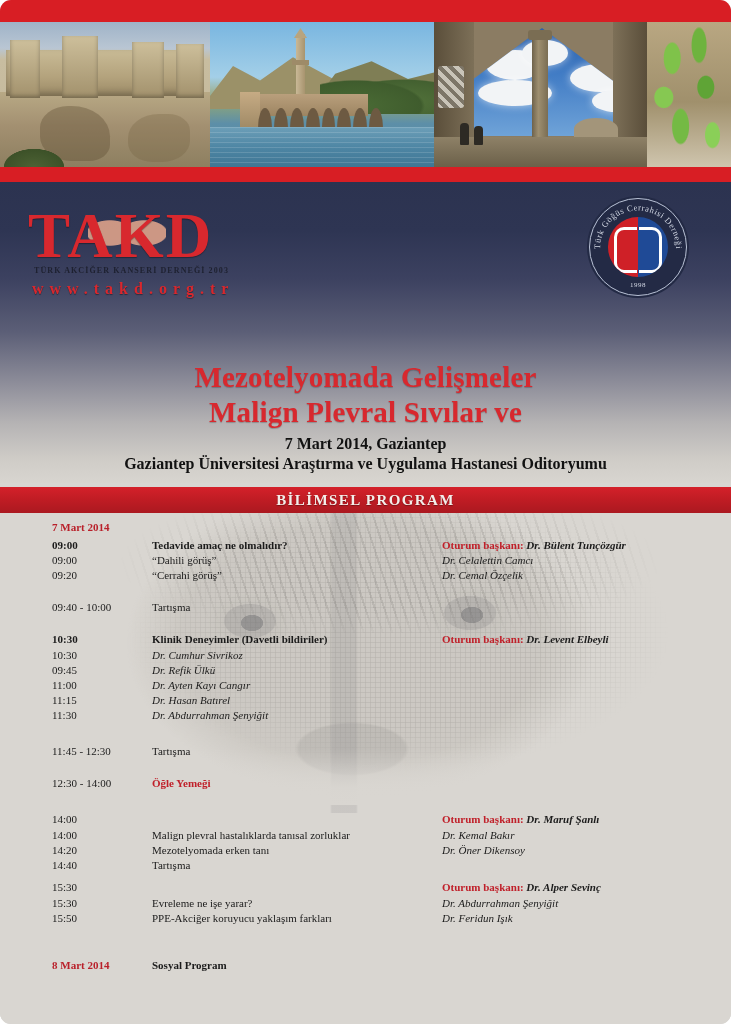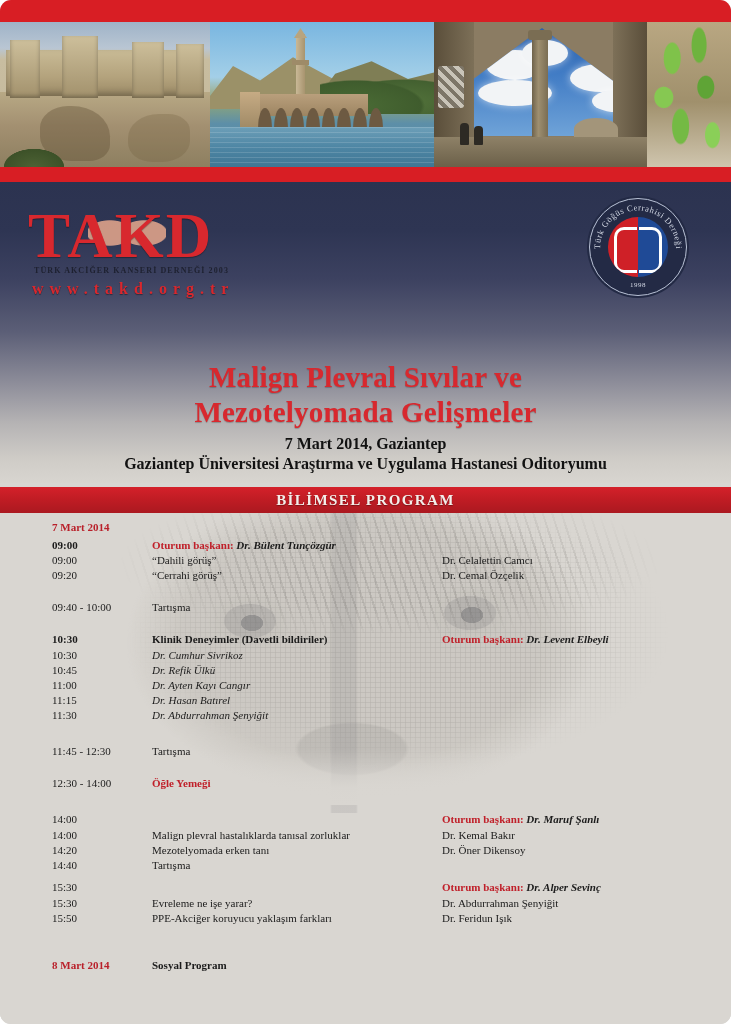--- a/index.html
+++ b/index.html
@@ -352,21 +352,21 @@
   }
   .col-time  { width: 100px; flex: 0 0 100px; font-size: 11px; color: #1b1b1b; }
   .col-topic { width: 290px; flex: 0 0 290px; font-size: 11px; color: #1b1b1b; }
   .col-right { font-size: 11px; color: #1b1b1b; }
 
   .bold   { font-weight: bold; }
   .italic { font-style: italic; }
   .red    { color: #c0202a; font-weight: bold; }
   .chair-label { color: #c0202a; font-weight: bold; font-size: 11px; }
   .chair-name  { color: #1b1b1b; font-weight: bold; font-style: italic; font-size: 11px; }
-  .spk { color: #1b1b1b; font-size: 11px; }
+  .spk { font-style: italic; color: #1b1b1b; font-size: 11px; }
   .date-head { color: #b9202a; font-weight: bold; font-size: 11px; }
 </style>
 </head>
 <body>
 
 <div class="poster">
 
   <div class="top-band">
     <div class="photo-strip">
 
@@ -445,42 +445,43 @@
       </defs>
       <text font-size="8.5" fill="#d5dae6" font-family="Liberation Serif, serif" letter-spacing="0.6">
         <textPath href="#arcpath" startOffset="50%" text-anchor="middle">Türk Göğüs Cerrahisi Derneği</textPath>
       </text>
     </svg>
     <div class="tgcd-inner"></div>
     <div class="tgcd-year">1998</div>
   </div>
 
   <div class="title-block">
+    <div class="title-line">Mezotelyomada Gelişmeler</div>
     <div class="title-line">Malign Plevral Sıvılar ve</div>
-    <div class="title-line">Mezotelyomada Gelişmeler</div>
     <div class="title-date">7 Mart 2014, Gaziantep</div>
     <div class="title-venue">Gaziantep Üniversitesi Araştırma ve Uygulama Hastanesi Oditoryumu</div>
   </div>
 
   <div class="banner">
     <span class="banner-text">BİLİMSEL PROGRAM</span>
   </div>
 
   <div class="program-area">
     <div class="mosaic-bg"></div>
     <div class="mosaic-tiles"></div>
     <div class="mosaic-hair"></div>
     <div class="mosaic-edge"></div>
 
     <div class="schedule" id="schedule">
         <div class="row" style="left: 52px; top: 8px;">
           <span class="date-head">7 Mart 2014</span>
         </div>
         <div class="row" style="left: 52px; top: 26px;">
           <span class="col-time bold">09:00</span>
+          <span class="col-topic bold">Tedavide amaç ne olmalıdır?</span>
           <span class="col-right"><span class="chair-label">Oturum başkanı: </span><span class="chair-name">Dr. Bülent Tunçözgür</span></span>
         </div>
         <div class="row" style="left: 52px; top: 41px;">
           <span class="col-time">09:00</span>
           <span class="col-topic">“Dahili görüş”</span>
           <span class="col-right"><span class="spk">Dr. Celalettin Camcı</span></span>
         </div>
         <div class="row" style="left: 52px; top: 56px;">
           <span class="col-time">09:20</span>
           <span class="col-topic">“Cerrahi görüş”</span>
@@ -495,21 +496,21 @@
           <span class="col-time bold">10:30</span>
           <span class="col-topic bold">Klinik Deneyimler (Davetli bildiriler)</span>
           <span class="col-right"><span class="chair-label">Oturum başkanı: </span><span class="chair-name">Dr. Levent Elbeyli</span></span>
         </div>
         <div class="row" style="left: 52px; top: 136px;">
           <span class="col-time">10:30</span>
           <span class="col-topic italic">Dr. Cumhur Sivrikoz</span>
           <span class="col-right"></span>
         </div>
         <div class="row" style="left: 52px; top: 151px;">
-          <span class="col-time">10:45</span>
+          <span class="col-time">09:45</span>
           <span class="col-topic italic">Dr. Refik Ülkü</span>
           <span class="col-right"></span>
         </div>
         <div class="row" style="left: 52px; top: 166px;">
           <span class="col-time">11:00</span>
           <span class="col-topic italic">Dr. Ayten Kayı Cangır</span>
           <span class="col-right"></span>
         </div>
         <div class="row" style="left: 52px; top: 181px;">
           <span class="col-time">11:15</span>

